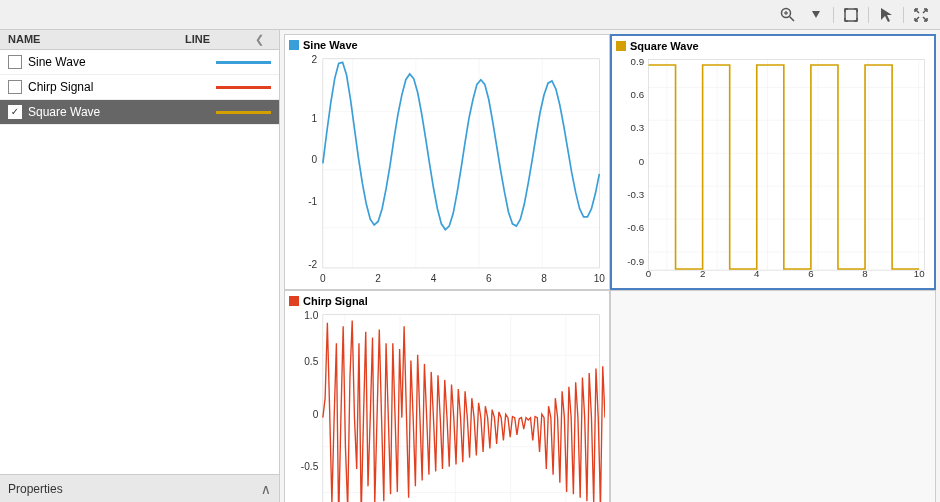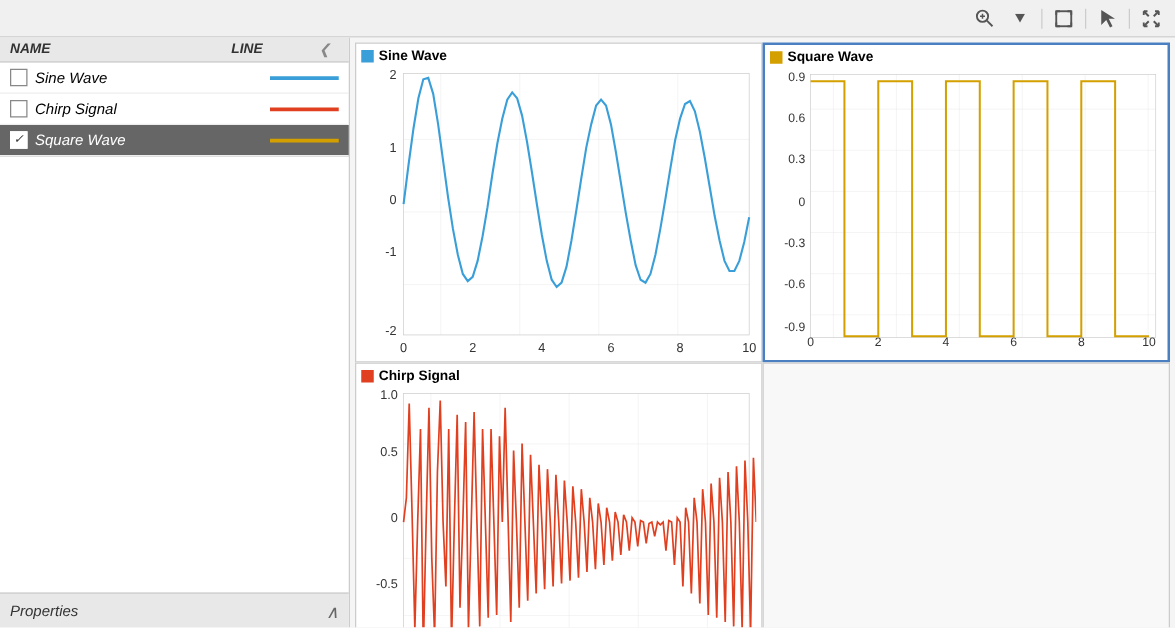--- a/index.html
+++ b/index.html
@@ -47,21 +47,20 @@
       display: flex;
       overflow: hidden;
     }
     
     .left-panel {
       width: 280px;
       display: flex;
       flex-direction: column;
       border-right: 1px solid #ccc;
       background: #fff;
-      font-style: italic;
     }
     .legend-header {
       display: flex;
       background: #e8e8e8;
       border-bottom: 1px solid #ccc;
       padding: 3px 8px;
       font-size: 11px;
       color: #333;
     }
     .legend-col-name { flex: 1; font-weight: bold; }

